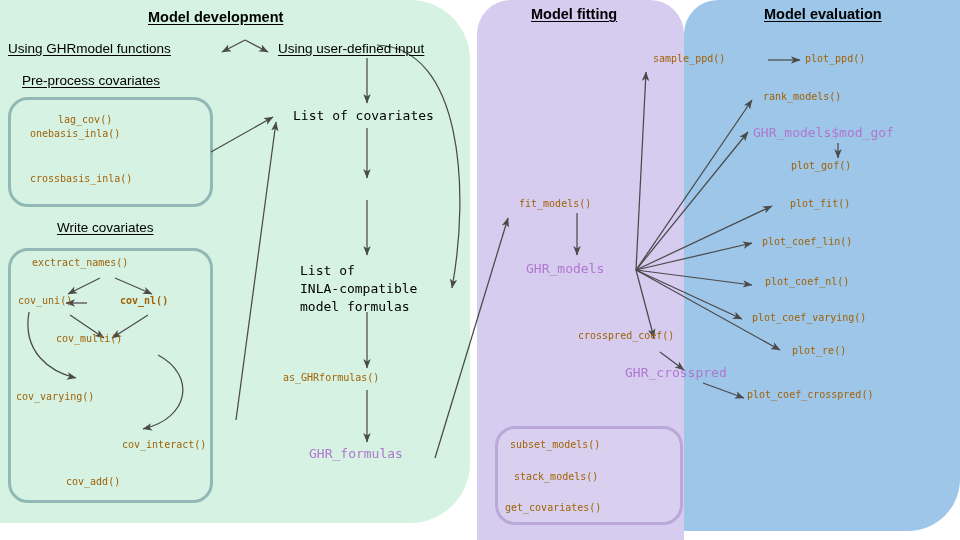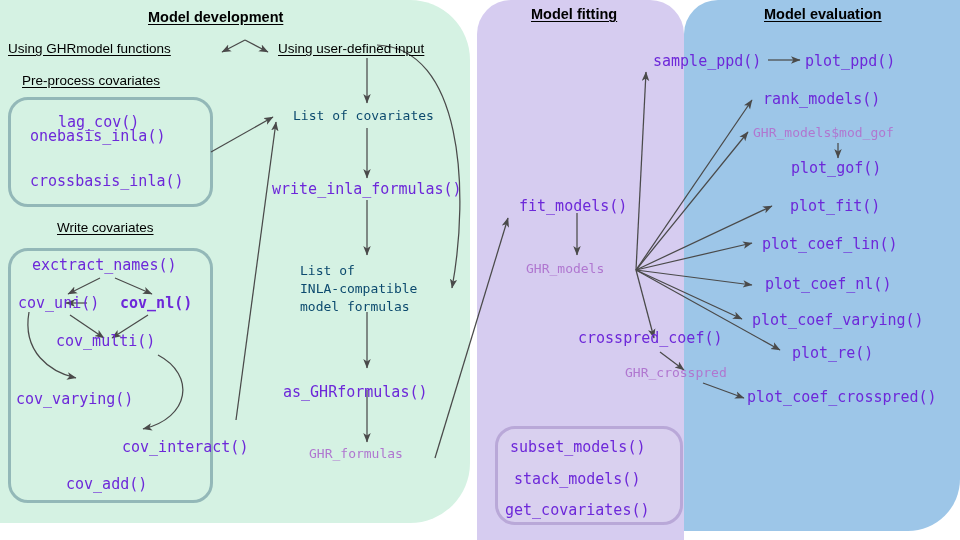--- a/index.html
+++ b/index.html
@@ -24,25 +24,25 @@
 
   
   .t{position:absolute;white-space:pre;line-height:1.05;}
   .hdr{font-family:"Liberation Sans",sans-serif;font-weight:bold;
        font-size:14.5px;color:#000;text-decoration:underline;
        text-underline-offset:2px;}
   .sub{font-family:"Liberation Sans",sans-serif;font-weight:normal;
        font-size:13.5px;color:#000;text-decoration:underline;
        text-underline-offset:2px;}
   .fn{font-family:"DejaVu Sans Mono","Liberation Mono",monospace;
-      font-size:15px;color:#6d28d9;}
+      font-size:10px;color:#a16207;}
   .obj{font-family:"DejaVu Sans Mono","Liberation Mono",monospace;
        font-size:13px;color:#b077d0;}
   .gray{font-family:"DejaVu Sans Mono","Liberation Mono",monospace;
-        font-size:13px;color:#0c4a6e;}
+        font-size:13px;color:#000000;}
 
   
   .box{position:absolute;border-radius:20px;box-sizing:border-box;}
   .box-green{border:3px solid #93b8b8;background:#d5f2e3;}
   .box-purple{border:3px solid #b9a8d8;background:#d9d0ef;}
 
   
   .mixed{position:absolute;white-space:pre;}
   .mixed .p1{font-family:"Liberation Sans",sans-serif;font-weight:bold;
              font-size:14px;color:#000;text-decoration:underline;
@@ -131,25 +131,24 @@
 
   <div class="t fn" style="left:32px;top:258px;">exctract_names()</div>
   <div class="t fn" style="left:18px;top:296px;">cov_uni()</div>
   <div class="t fn" style="left:120px;top:296px;font-weight:bold;">cov_nl()</div>
   <div class="t fn" style="left:56px;top:334px;">cov_multi()</div>
   <div class="t fn" style="left:16px;top:392px;">cov_varying()</div>
   <div class="t fn" style="left:74px;top:440px;margin-left:48px;">cov_interact()</div>
   <div class="t fn" style="left:66px;top:477px;">cov_add()</div>
 
   <div class="t gray" style="left:293px;top:109px;">List of covariates</div>
-  <div class="t fn" style="left:272px;top:182px;">write_inla_formulas()</div>
   <div class="t gray" style="left:300px;top:264px;">List of</div>
   <div class="t gray" style="left:300px;top:282px;">INLA-compatible</div>
   <div class="t gray" style="left:300px;top:300px;">model formulas</div>
-  <div class="t fn" style="left:283px;top:373px;margin-top:12px;">as_GHRformulas()</div>
+  <div class="t fn" style="left:283px;top:373px;">as_GHRformulas()</div>
   <div class="t obj" style="left:309px;top:447px;">GHR_formulas</div>
 
   <div class="t hdr" style="left:531px;top:7px;">Model fitting</div>
 
   <div class="t fn" style="left:519px;top:199px;">fit_models()</div>
   <div class="t obj" style="left:526px;top:262px;">GHR_models</div>
   <div class="t fn" style="left:578px;top:331px;">crosspred_coef()</div>
   <div class="t obj" style="left:625px;top:366px;">GHR_crosspred</div>
 
 

